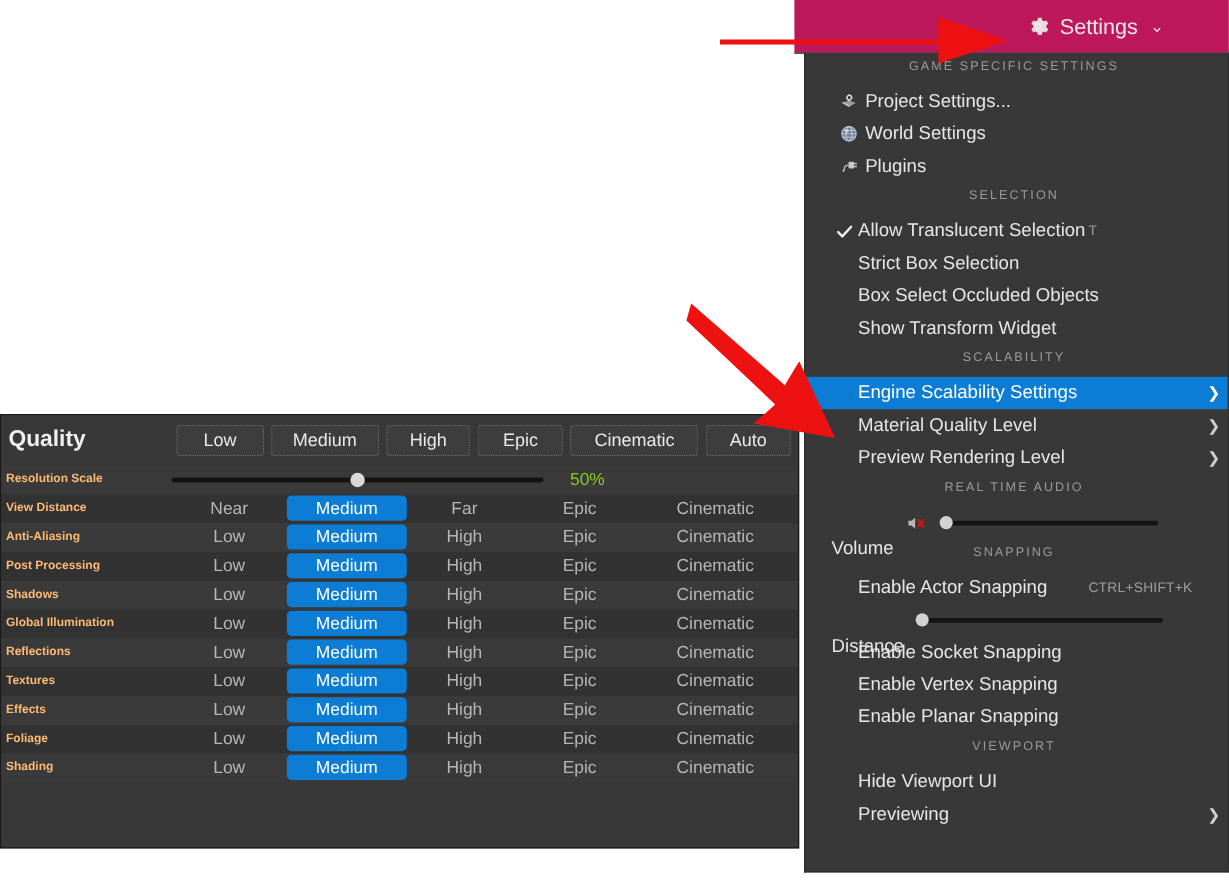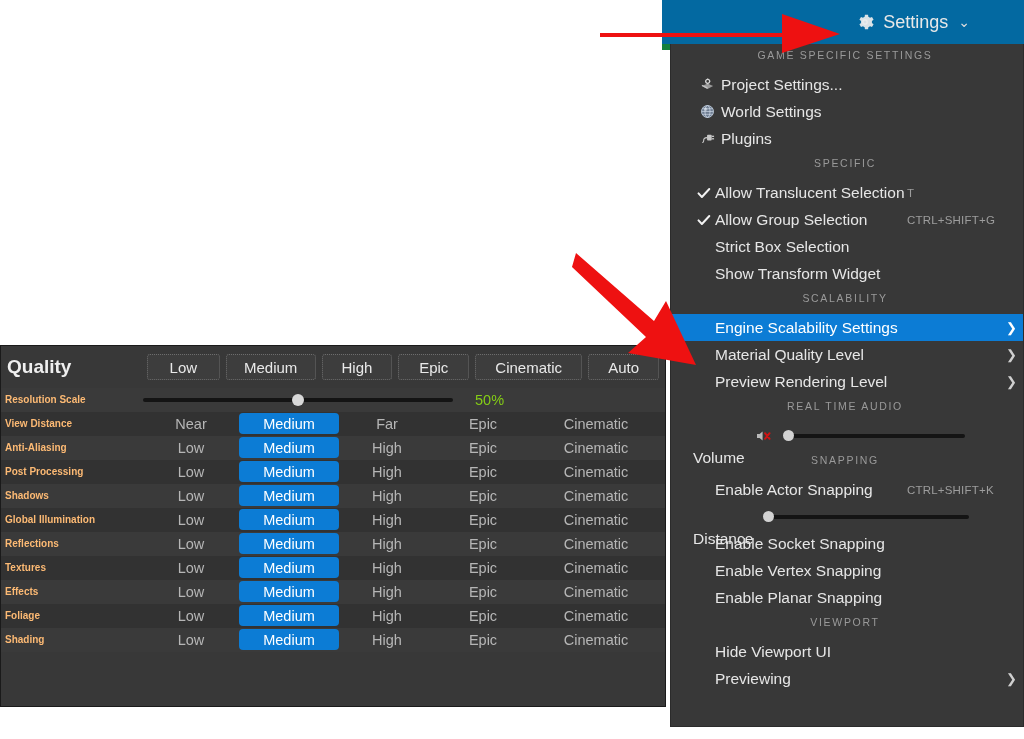--- a/index.html
+++ b/index.html
@@ -22,22 +22,22 @@
     left: 662px;
     top: 0px;
     width: 362px;
     height: 739px;
   }
   .menu-topbar {
     position: absolute;
     left: 0; top: 0;
     width: 362px;
     height: 44px;
-    background: #0369a1;
-    border-bottom: 6px solid #15803d;
+    background: #be185d;
+    border-bottom: 1px solid #15803d;
   }
   .settings-button {
     position: absolute;
     right: 48px;
     top: 6px;
     height: 32px;
     display: flex;
     align-items: center;
     gap: 8px;
     padding: 0 6px;
@@ -344,49 +344,44 @@
           <rect x="7.5" y="4" width="5" height="6" rx="1" fill="#c8c8c8"></rect>
           <rect x="12.6" y="5" width="2.4" height="1.4" fill="#c8c8c8"></rect>
           <rect x="12.6" y="7.6" width="2.4" height="1.4" fill="#c8c8c8"></rect>
           <path d="M7.5 7c-3.2 0-3.6 2-3.6 3.4 0 1.4-.8 1.9-1.6 1.9" stroke="#c8c8c8" stroke-width="1.2" fill="none"></path>
         </svg>
       </span>
       <span class="mi-label">Plugins</span>
     </div>
 
     <div class="section-head">
-      <span class="sh-label">SPECIFIC</span>
+      <span class="sh-label">SELECTION</span>
       <span class="sh-rule"></span>
     </div>
 
     <div class="menu-row">
       <span class="mi-check">
         <svg viewBox="0 0 16 16" width="16" height="16">
             <path d="M2.5 8.4l3.4 3.6 7.4-8" stroke="#f2f2f2" stroke-width="2" fill="none" stroke-linecap="round" stroke-linejoin="round"></path>
           </svg>
       </span>
       <span class="mi-label">Allow Translucent Selection</span>
       <span class="mi-shortcut">T</span>
     </div>
 
-    <div class="menu-row">
-      <span class="mi-check">
-        <svg viewBox="0 0 16 16" width="16" height="16">
-            <path d="M2.5 8.4l3.4 3.6 7.4-8" stroke="#f2f2f2" stroke-width="2" fill="none" stroke-linecap="round" stroke-linejoin="round"></path>
-          </svg>
-      </span>
-      <span class="mi-label">Allow Group Selection</span>
-      <span class="mi-shortcut">CTRL+SHIFT+G</span>
-    </div>
 
     <div class="menu-row">
       <span class="mi-check"></span>
       <span class="mi-label">Strict Box Selection</span>
     </div>
 
+    <div class="menu-row">
+      <span class="mi-check"></span>
+      <span class="mi-label">Box Select Occluded Objects</span>
+    </div>
 
     <div class="menu-row">
       <span class="mi-check"></span>
       <span class="mi-label">Show Transform Widget</span>
     </div>
 
     <div class="section-head">
       <span class="sh-label">SCALABILITY</span>
       <span class="sh-rule"></span>
     </div>

